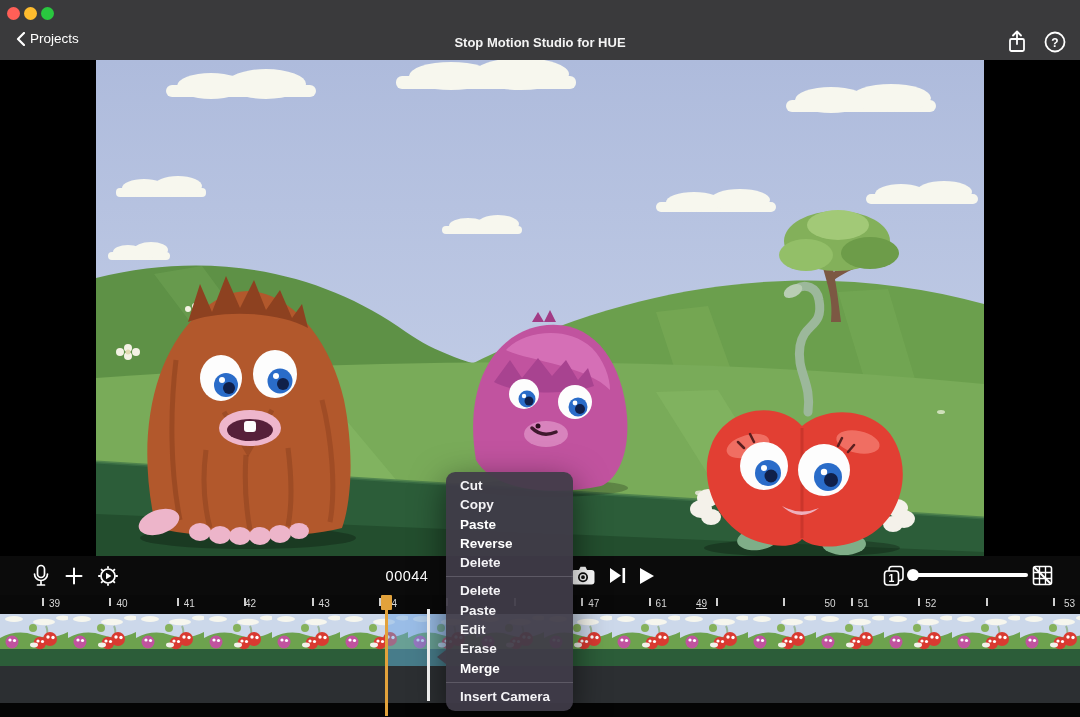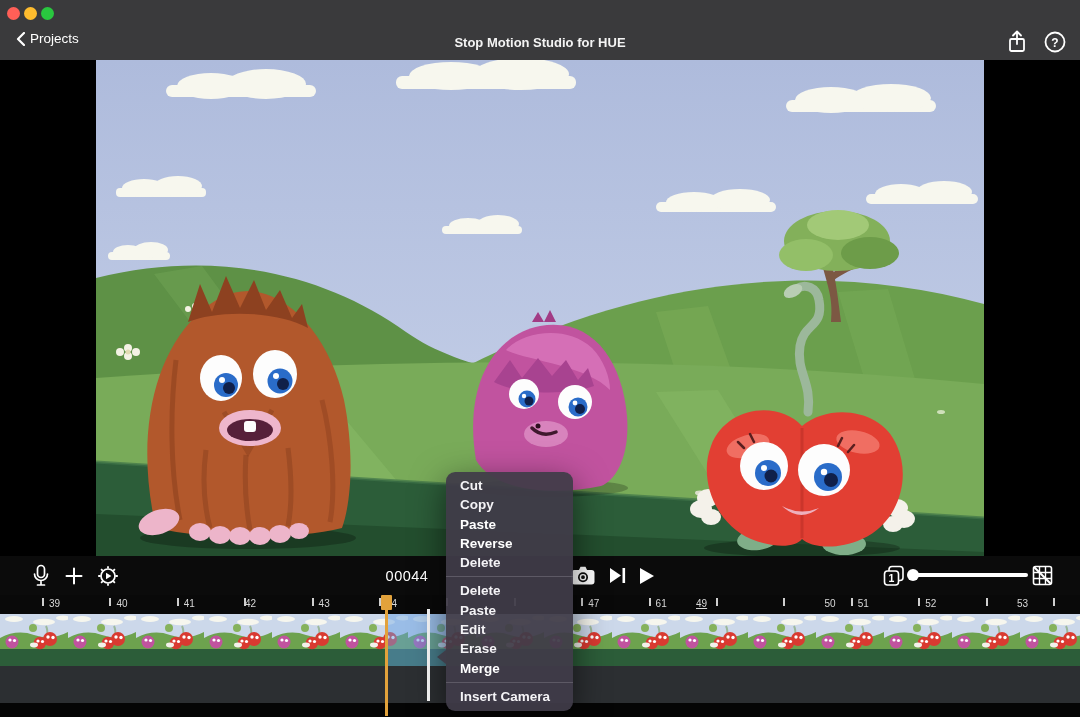--- a/index.html
+++ b/index.html
@@ -358,21 +358,21 @@
       <span class="tick-label" style="left: 655.6px;">61</span>
       <div class="tick" style="left: 716px;"></div>
       <span class="tick-label" style="left: 696px; text-decoration: underline;">49</span>
       <div class="tick" style="left: 783.4px;"></div>
       <span class="tick-label" style="left: 790.4px; margin-left: 34px;">50</span>
       <div class="tick" style="left: 850.8px;"></div>
       <span class="tick-label" style="left: 857.8px;">51</span>
       <div class="tick" style="left: 918.2px;"></div>
       <span class="tick-label" style="left: 925.2px;">52</span>
       <div class="tick" style="left: 985.6px;"></div>
-      <span class="tick-label" style="left: 997px; padding-left: 20px;">53</span>
+      <span class="tick-label" style="left: 1044px; padding-left: 20px;">53</span>
       <div class="tick" style="left: 1053px;"></div>
     </div>
 
   <div class="filmstrip">
     <svg width="1080" height="52" xmlns="http://www.w3.org/2000/svg" xmlns:xlink="http://www.w3.org/1999/xlink">
       <defs>
         <symbol id="thumb" width="68" height="52">
           <rect x="0" y="0" width="68" height="24" fill="#ccd8ea"></rect>
           <ellipse cx="14" cy="5" rx="9" ry="3" fill="#f6f6ee"></ellipse>
           <ellipse cx="44" cy="8" rx="11" ry="3.2" fill="#f6f6ee"></ellipse>

